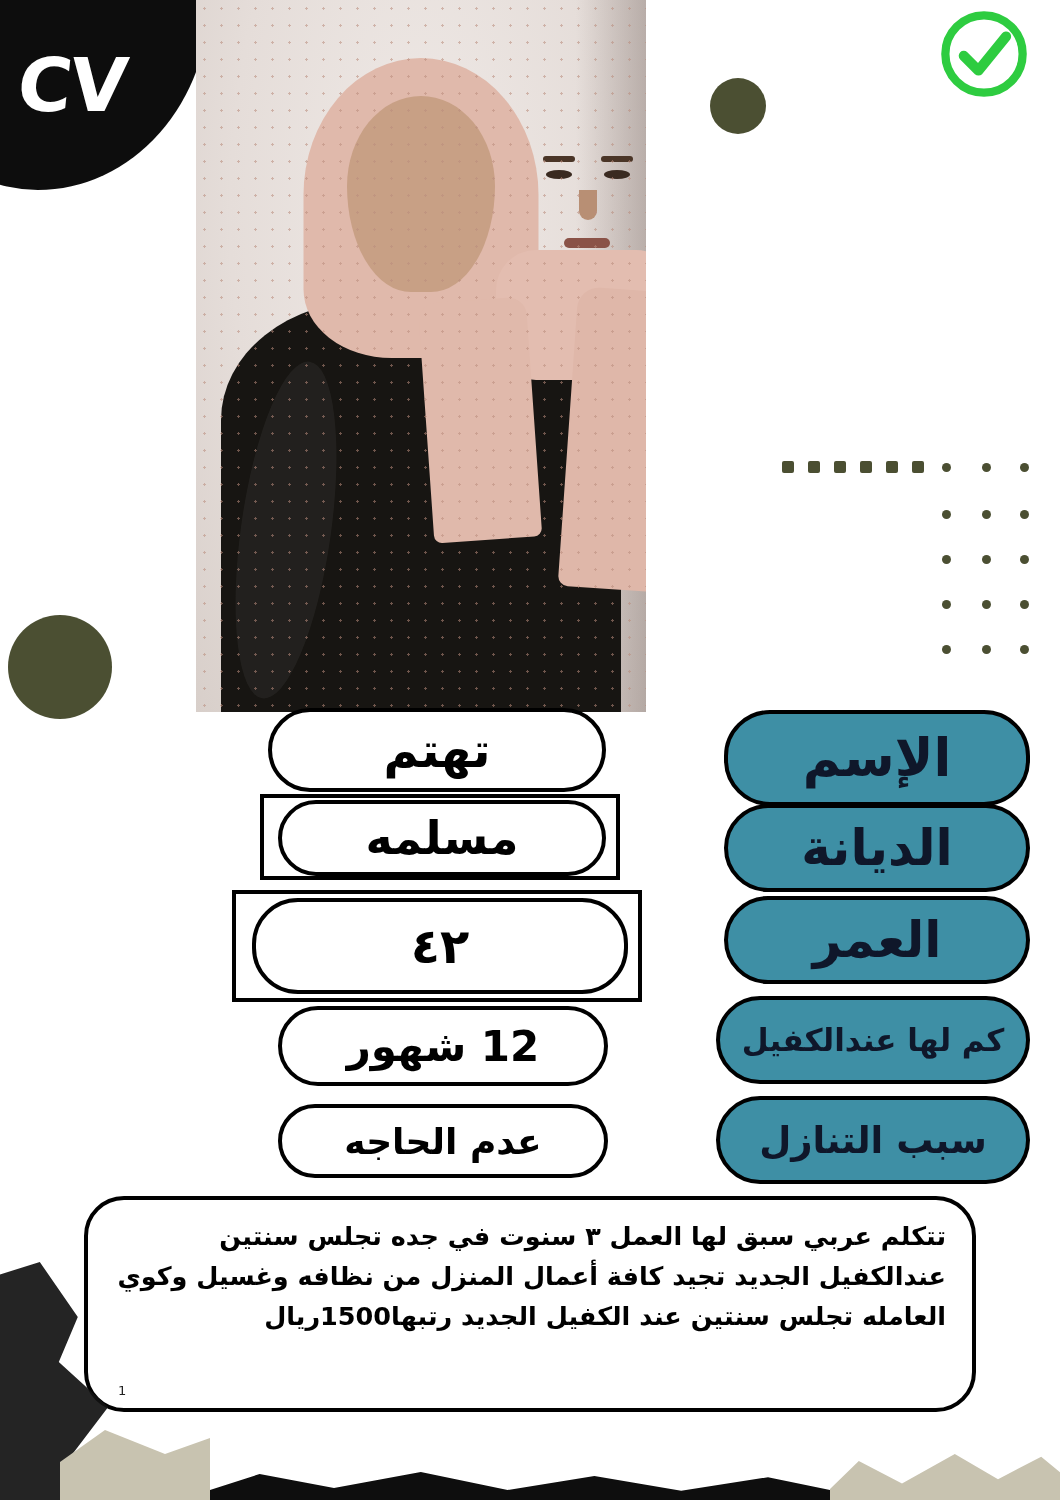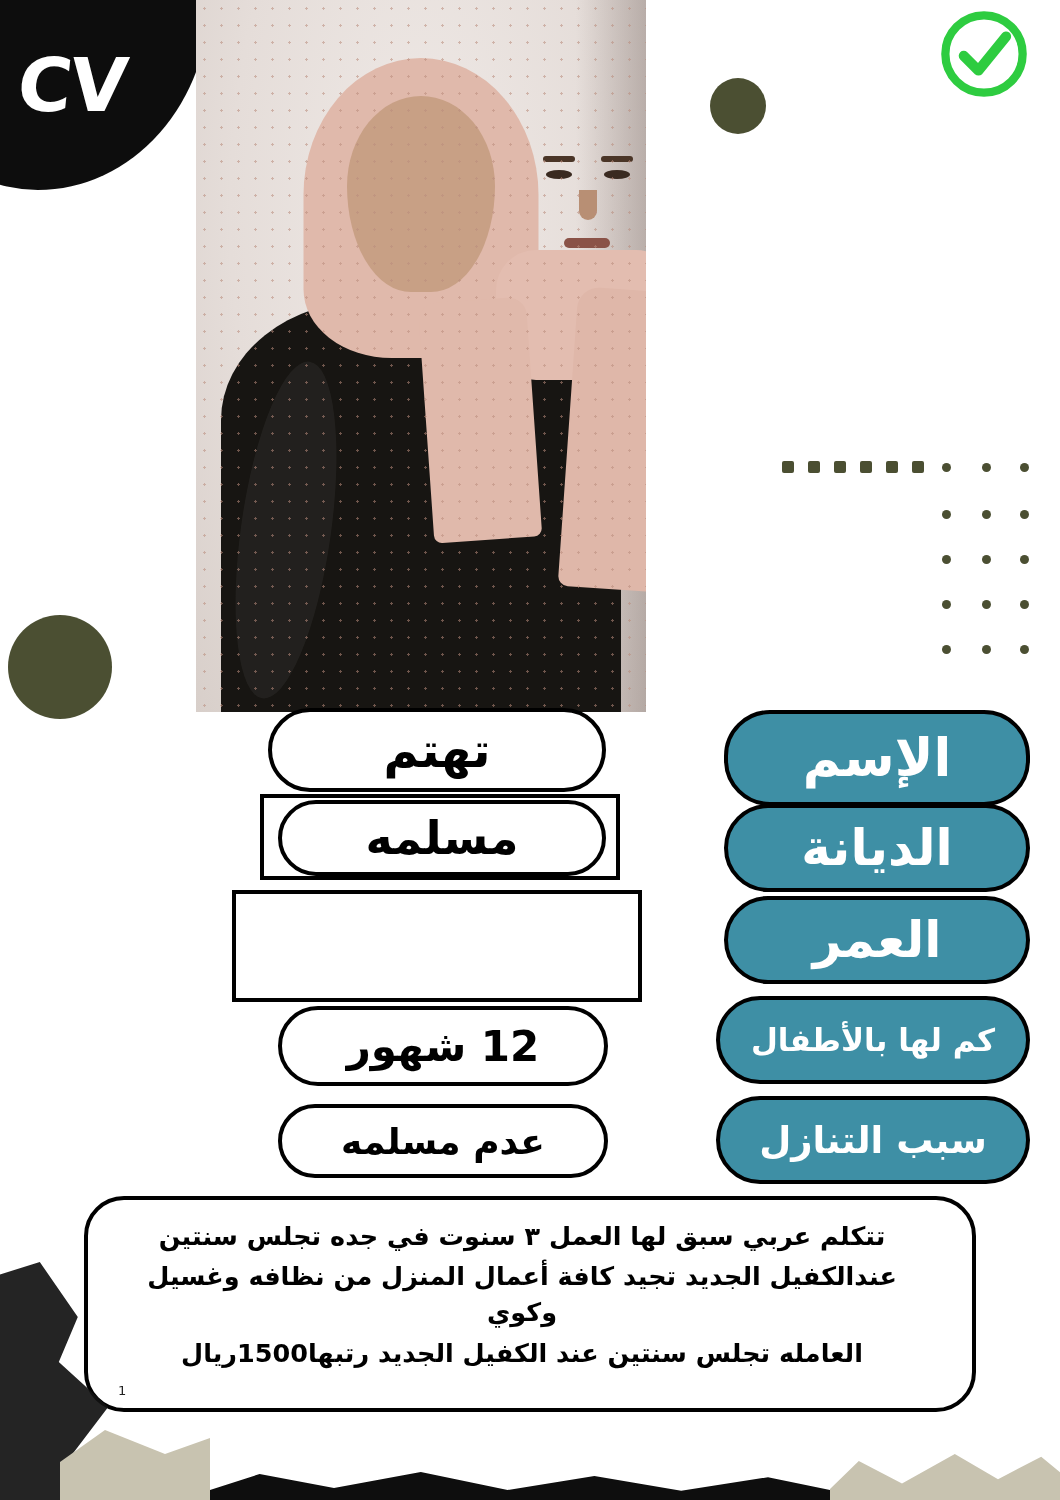--- a/index.html
+++ b/index.html
@@ -243,21 +243,21 @@
 
   
   .pill-teal {
     position: absolute;
     background: #3e8fa5;
     border: 4px solid #000;
     border-radius: 46px;
     display: flex;
     align-items: center;
     justify-content: center;
-    color: #ffffff;
+    color: #0f172a;
     font-weight: bold;
   }
   
   .pill-white {
     position: absolute;
     background: #ffffff;
     border: 4px solid #000;
     border-radius: 46px;
     display: flex;
     align-items: center;
@@ -278,25 +278,25 @@
     top: 1196px;
     width: 892px;
     height: 216px;
     border: 4px solid #000;
     border-radius: 40px;
     background: #fff;
     box-sizing: border-box;
     padding: 18px 26px 10px 26px;
   }
   .notes p {
-    margin: 0 16px 4px 0;
+    margin: 0 0 4px 0;
     font-size: 25.5px;
     font-weight: bold;
     line-height: 1.42;
-    text-align: center;
+    text-align: right;
     color: #000;
   }
   .page-num {
     position: absolute;
     left: 30px;
     bottom: 10px;
     font-size: 13px;
     color: #222;
     font-weight: normal;
   }
@@ -399,34 +399,35 @@
     <div class="ph-scarf-r"></div>
     <div class="ph-dots"></div>
   </div>
 
   <div class="pill-teal" style="left:724px; top:710px; width:298px; height:88px; font-size:52px;">الإسم</div>
 
   <div class="pill-teal" style="left:724px; top:804px; width:298px; height:80px; font-size:50px;">الديانة</div>
 
   <div class="pill-teal" style="left:724px; top:896px; width:298px; height:80px; font-size:50px;">العمر</div>
 
-  <div class="pill-teal" style="left:716px; top:996px; width:306px; height:80px; font-size:31px;">كم لها بالأطفال</div>
+  <div class="pill-teal" style="left:716px; top:996px; width:306px; height:80px; font-size:31px;">كم لها عندالكفيل</div>
 
   <div class="pill-teal" style="left:716px; top:1096px; width:306px; height:80px; font-size:37px;">سبب التنازل</div>
 
   <div class="pill-white" style="left:268px; top:708px; width:330px; height:76px; font-size:48px;">تهتم</div>
 
   <div class="rect-frame" style="left:260px; top:794px; width:352px; height:78px;"></div>
   <div class="pill-white" style="left:278px; top:800px; width:320px; height:68px; font-size:46px;">مسلمه</div>
 
   <div class="rect-frame" style="left:232px; top:890px; width:402px; height:104px;"></div>
+  <div class="pill-white" style="left:252px; top:898px; width:368px; height:88px; font-size:48px;">٤٢</div>
 
   <div class="pill-white" style="left:278px; top:1006px; width:322px; height:72px; font-size:42px;">12 شهور</div>
 
-  <div class="pill-white" style="left:278px; top:1104px; width:322px; height:66px; font-size:36px;">عدم مسلمه</div>
+  <div class="pill-white" style="left:278px; top:1104px; width:322px; height:66px; font-size:36px;">عدم الحاجه</div>
 
   <div class="notes">
     <p>تتكلم عربي سبق لها العمل ٣ سنوت   في جده  تجلس سنتين</p>
     <p>عندالكفيل الجديد تجيد كافة أعمال المنزل من نظافه وغسيل وكوي</p>
     <p>العامله تجلس سنتين عند الكفيل الجديد رتبها1500ريال</p>
     <span class="page-num">1</span>
   </div>
 
   <div class="tear-left"></div>
   <div class="tear-left2"></div>

